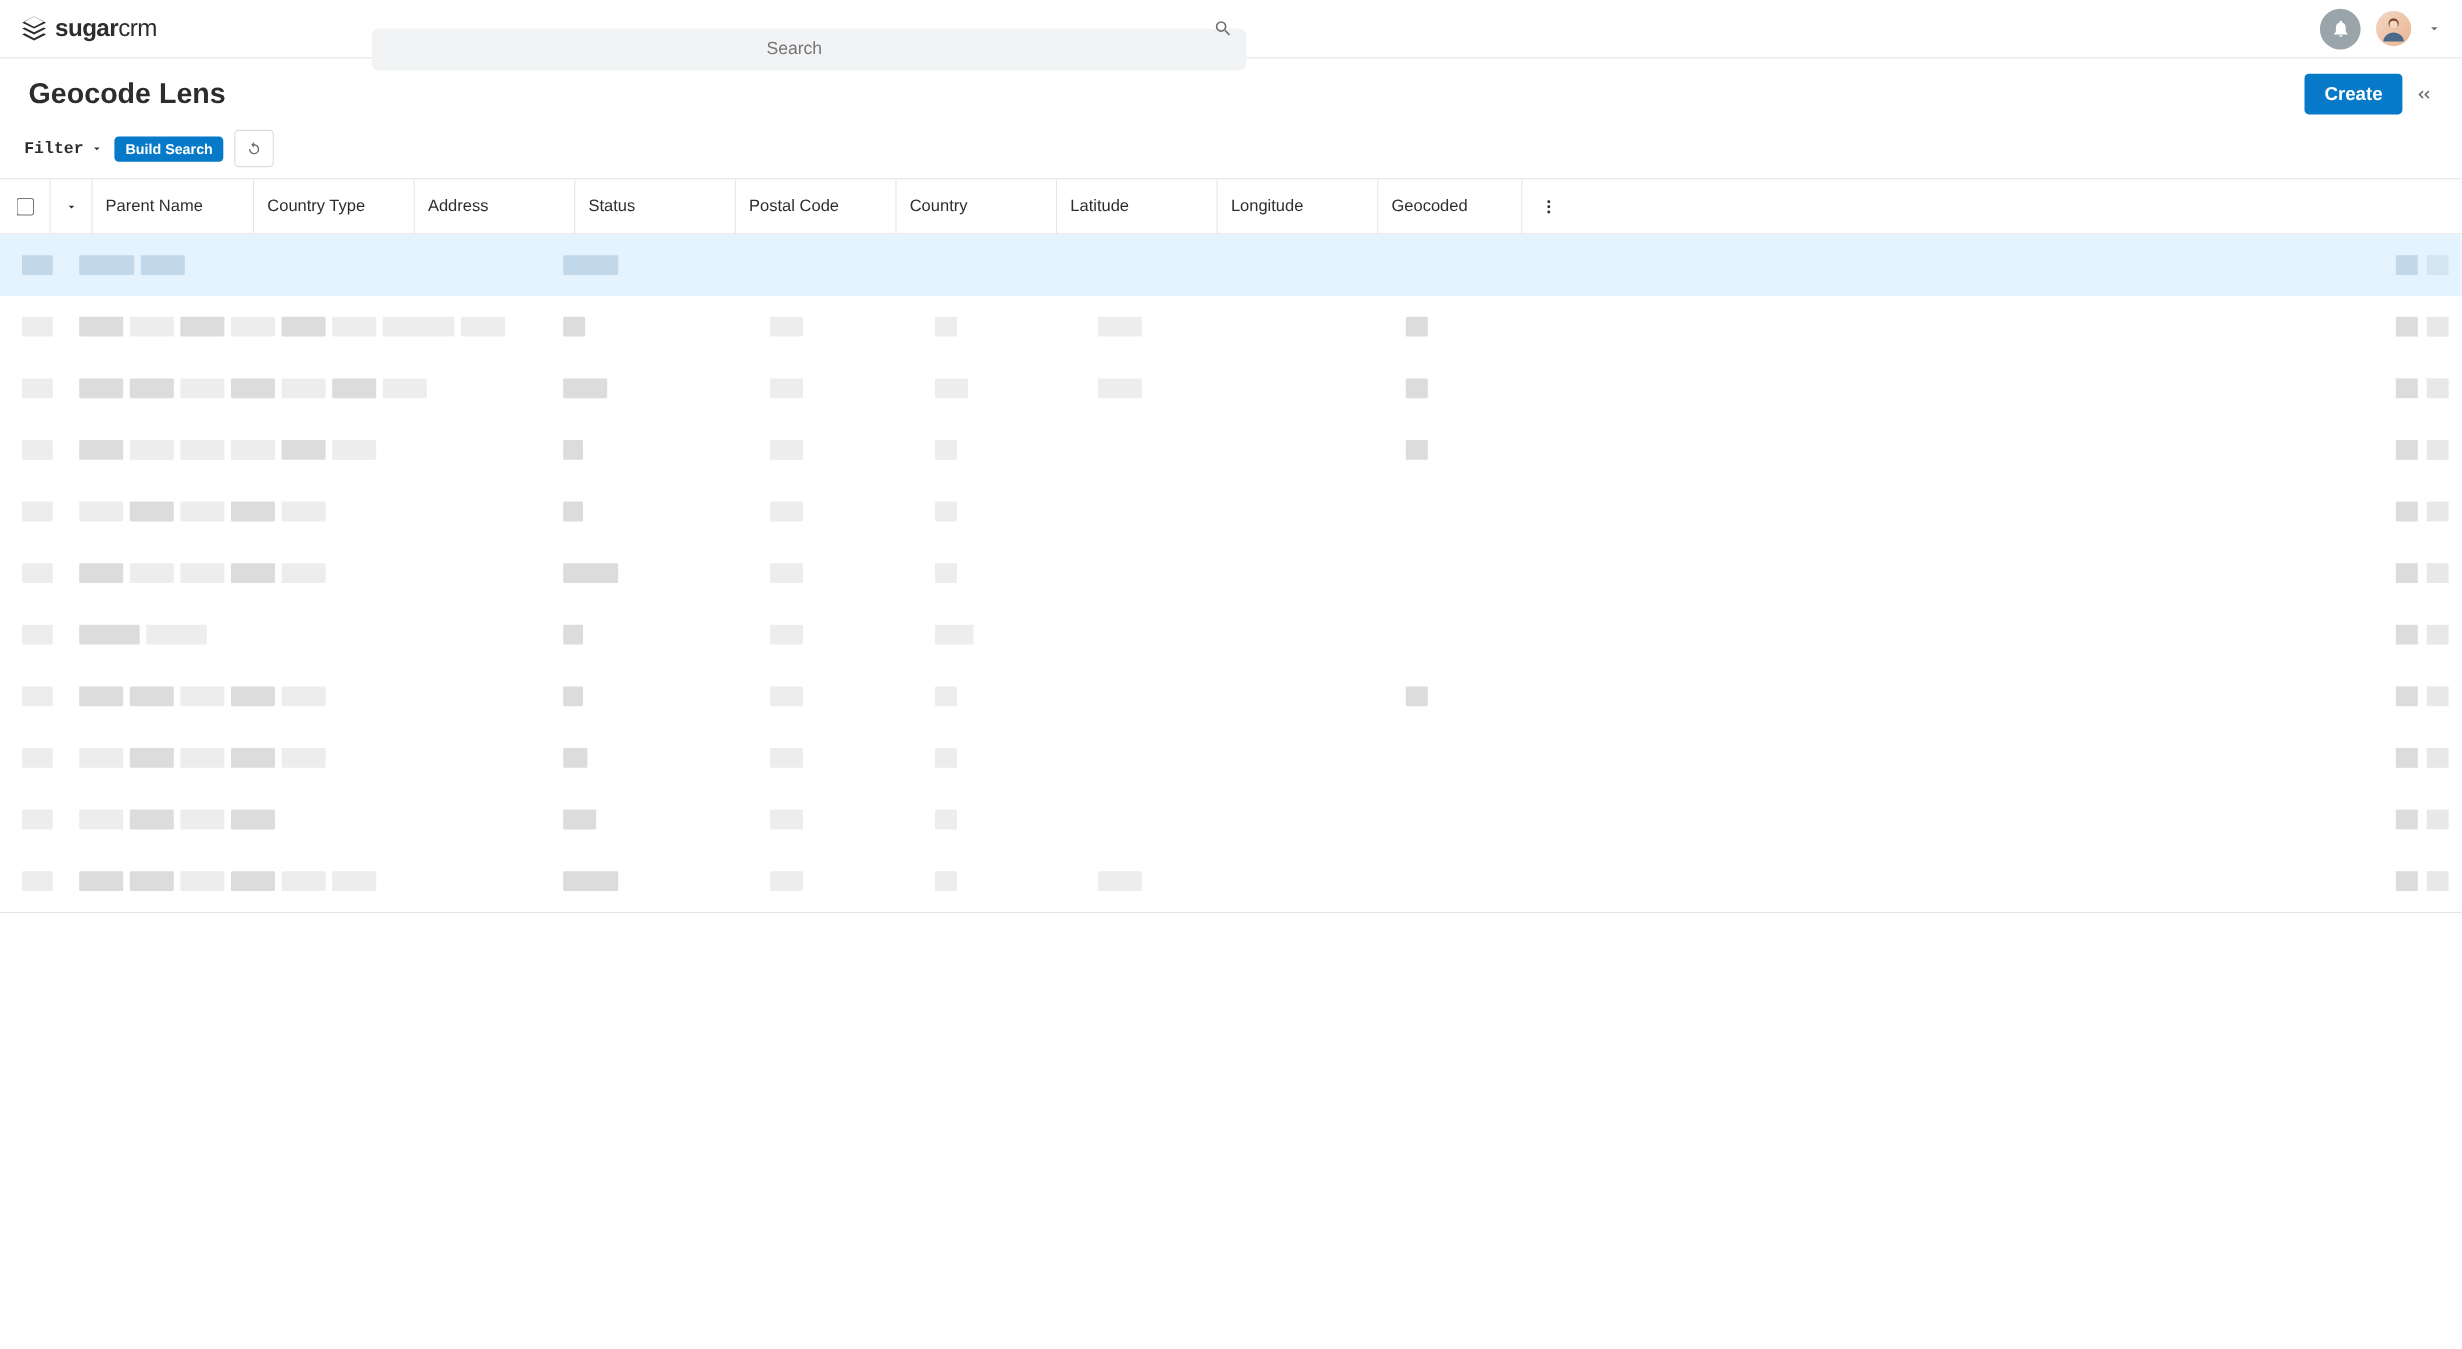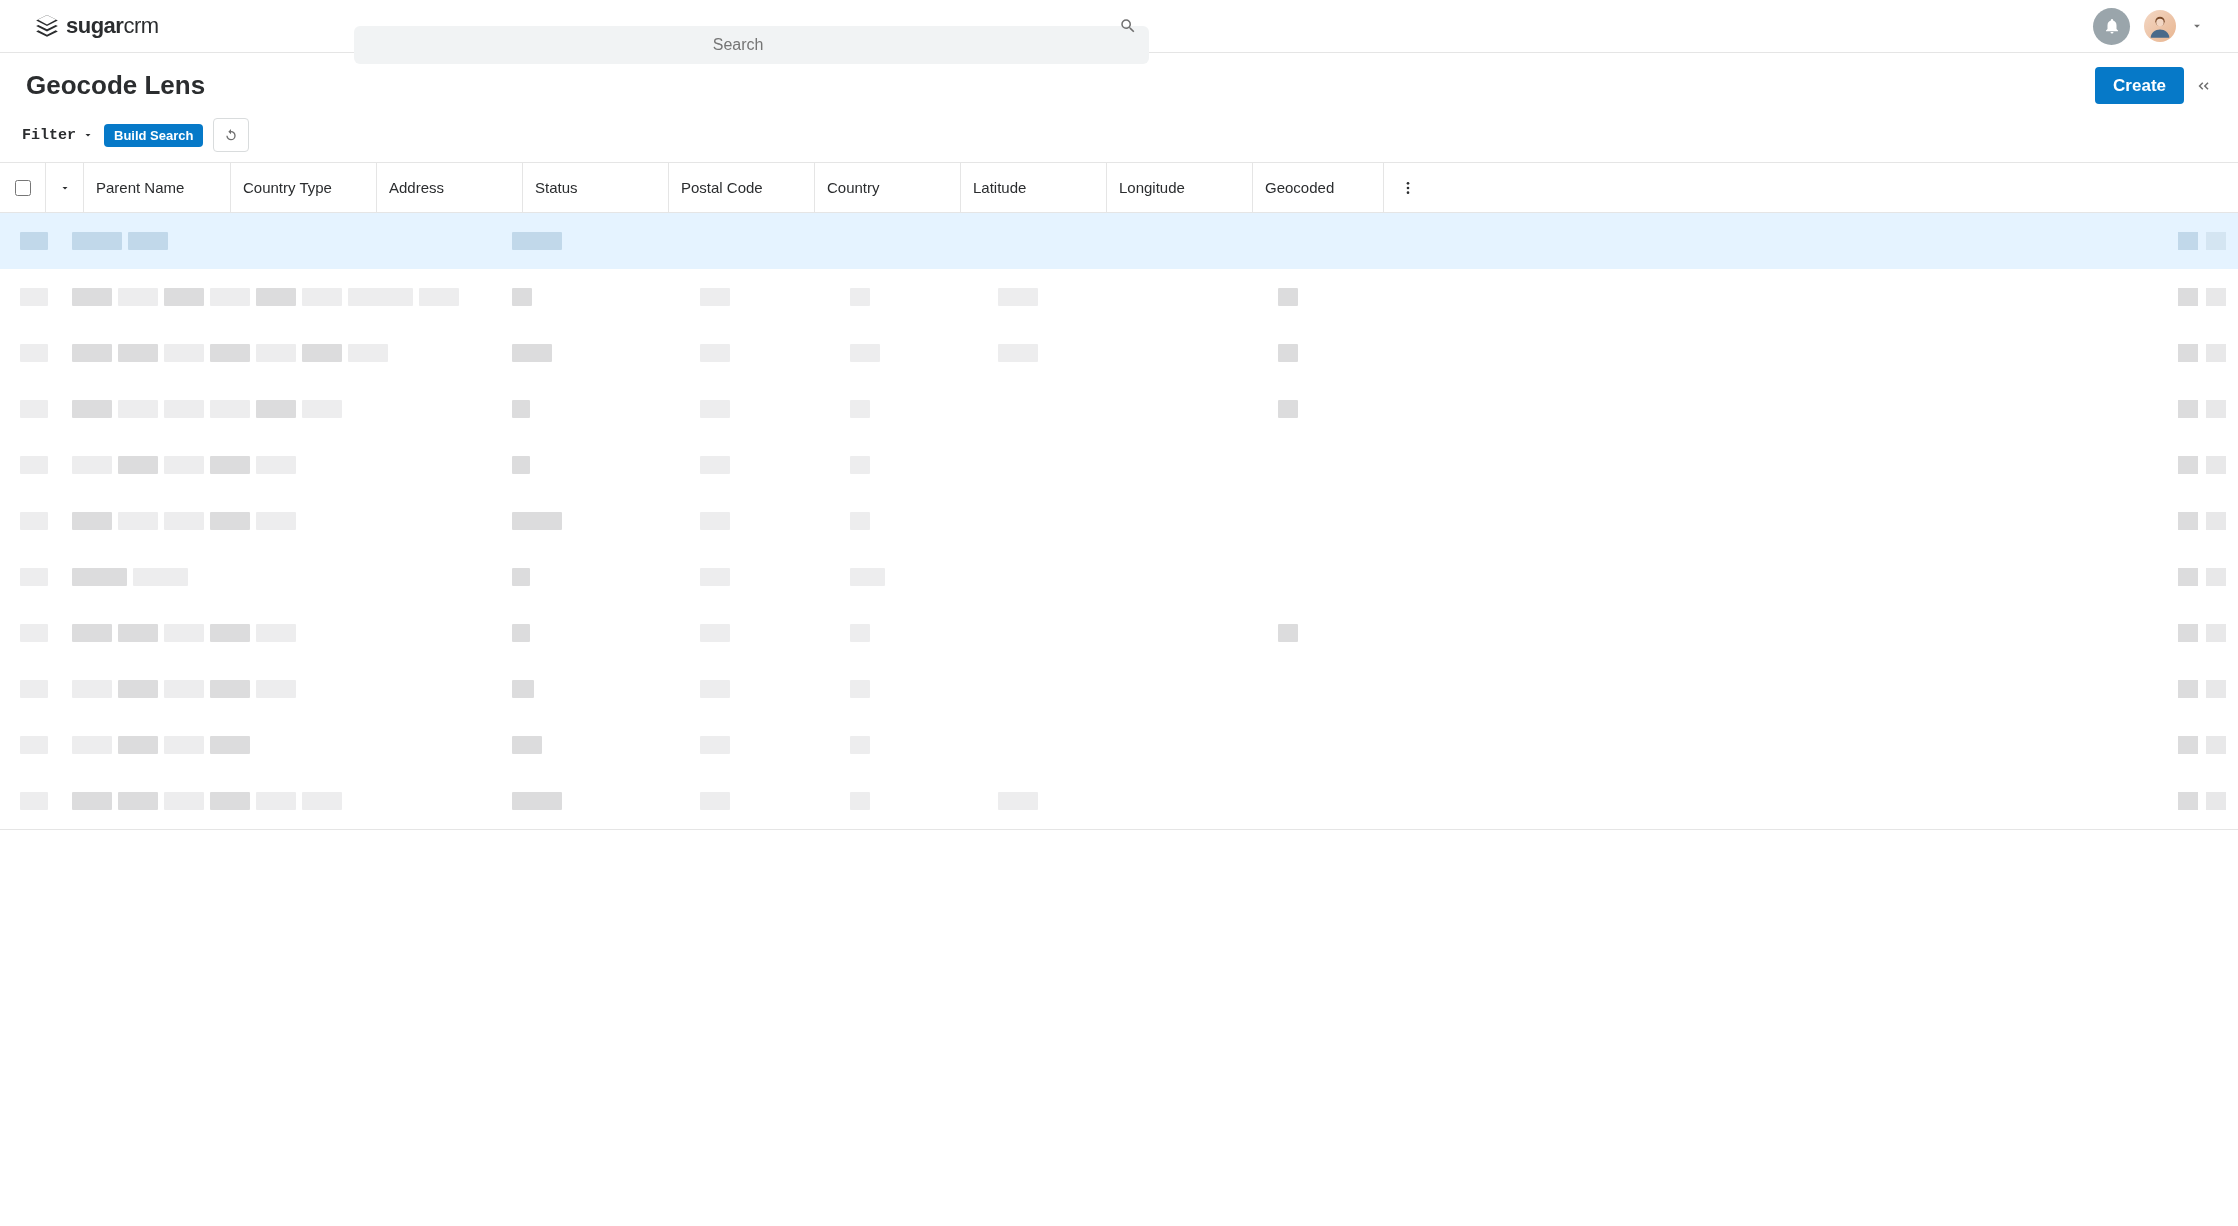--- a/index.html
+++ b/index.html
@@ -7,21 +7,21 @@
     font-family: -apple-system, BlinkMacSystemFont, "Segoe UI", Helvetica, Arial, sans-serif;
     background: #fff;
     color: #2b2d2f;
     font-size: 14px;
   }
   
   .topbar {
     display: flex;
     align-items: center;
     height: 53px;
-    padding: 0 34px;
+    padding: 0 18px;
     border-bottom: 1px solid #e5e5e5;
   }
   .logo {
     display: flex;
     align-items: center;
     gap: 6px;
     font-size: 22px;
     color: #2b2d2f;
   }
   .logo svg { width: 26px; height: 26px; }

